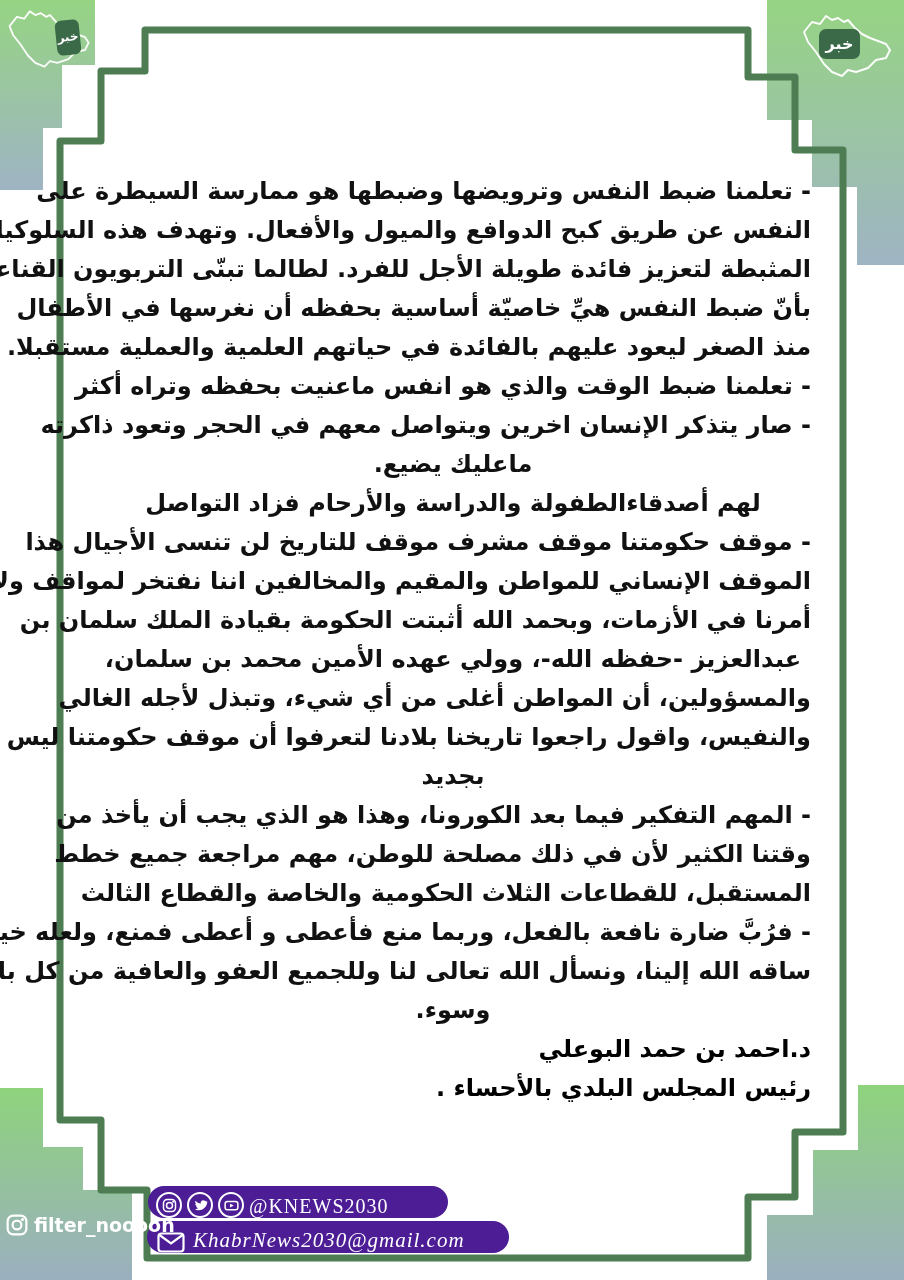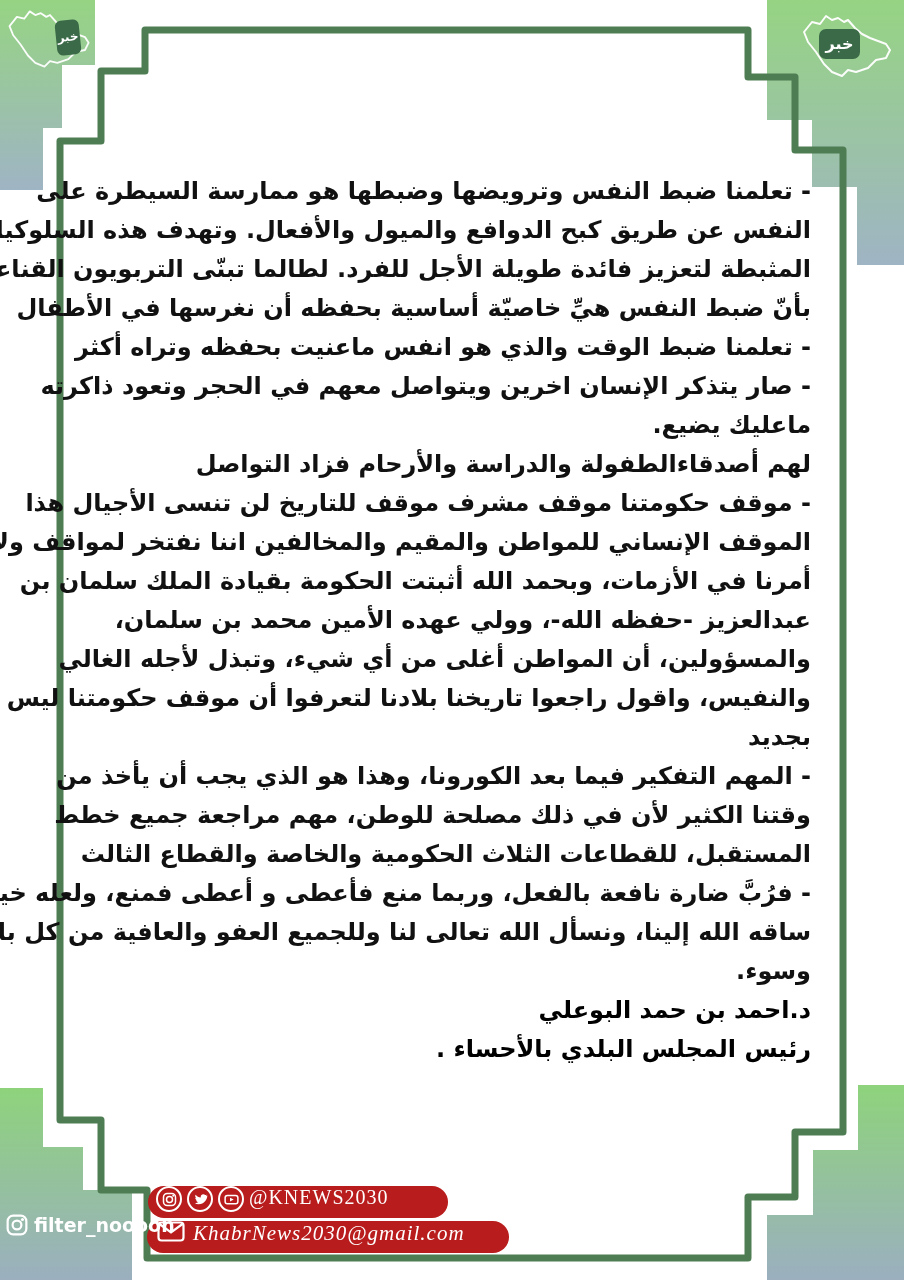--- a/index.html
+++ b/index.html
@@ -16,26 +16,26 @@
   }
   .logo-badge.tl{left:56px;top:20px;width:24px;height:35px;line-height:35px;font-size:12px;transform:rotate(-6deg);}
   .logo-badge.tr{left:819px;top:29px;width:41px;height:30px;line-height:30px;font-size:16px;border-radius:7px;}
 
   
   .article{
     position:absolute;left:95px;top:172px;width:716px;
     direction:rtl;text-align:right;color:#111;
     font-weight:bold;font-size:24px;line-height:39px;
   }
-  .article .line{white-space:nowrap;}
+  .article .line{white-space:nowrap;text-align:center;}
   .signature{direction:rtl;text-align:right;font-weight:bold;font-size:24px;line-height:39px;color:#000000;}
 
   
   .pill{
-    position:absolute;background:#b91c1c;display:flex;align-items:flex-start;
+    position:absolute;background:#4c1d95;display:flex;align-items:flex-end;
     color:#fff;border-radius:17px;
   }
   .pill-social{left:148px;top:1186px;width:284px;height:32px;padding:0 8px;gap:5px;}
   .pill-email{left:147px;top:1221px;width:342px;height:32px;padding:0 10px;gap:8px;font-style:italic;}
   .pill .label{
     font-family:"Liberation Serif","DejaVu Serif",serif;
     font-size:20px;letter-spacing:1px;white-space:nowrap;
   }
   .icon-circle{
     width:26px;height:26px;border:2px solid #fff;border-radius:50%;
@@ -86,20 +86,21 @@
 
 <div class="logo-badge tl">خبر</div>
 <div class="logo-badge tr">خبر</div>
 
 <div class="article">
   <div>
       <div class="line">- تعلمنا ضبط النفس وترويضها وضبطها هو ممارسة السيطرة على</div>
       <div class="line">النفس عن طريق كبح الدوافع والميول والأفعال. وتهدف هذه السلوكيات</div>
       <div class="line">المثبطة لتعزيز فائدة طويلة الأجل للفرد. لطالما تبنّى التربويون القناعة</div>
       <div class="line">بأنّ ضبط النفس هيِّ خاصيّة أساسية بحفظه أن نغرسها في الأطفال</div>
+      <div class="line">منذ الصغر ليعود عليهم بالفائدة في حياتهم العلمية والعملية مستقبلا.</div>
       <div class="line">- تعلمنا ضبط الوقت والذي هو انفس ماعنيت بحفظه وتراه أكثر</div>
       <div class="line">- صار يتذكر الإنسان اخرين ويتواصل معهم في الحجر وتعود ذاكرته</div>
       <div class="line">ماعليك يضيع.</div>
       <div class="line">لهم أصدقاءالطفولة والدراسة والأرحام فزاد التواصل</div>
       <div class="line">- موقف حكومتنا موقف مشرف موقف للتاريخ لن تنسى الأجيال هذا</div>
       <div class="line">الموقف الإنساني للمواطن والمقيم والمخالفين اننا نفتخر لمواقف ولاة</div>
       <div class="line">أمرنا في الأزمات، وبحمد الله أثبتت الحكومة بقيادة الملك سلمان بن</div>
       <div class="line">عبدالعزيز -حفظه الله-، وولي عهده الأمين محمد بن سلمان،</div>
       <div class="line">والمسؤولين، أن المواطن أغلى من أي شيء، وتبذل لأجله الغالي</div>
       <div class="line">والنفيس، واقول راجعوا تاريخنا بلادنا لتعرفوا أن موقف حكومتنا ليس</div>

